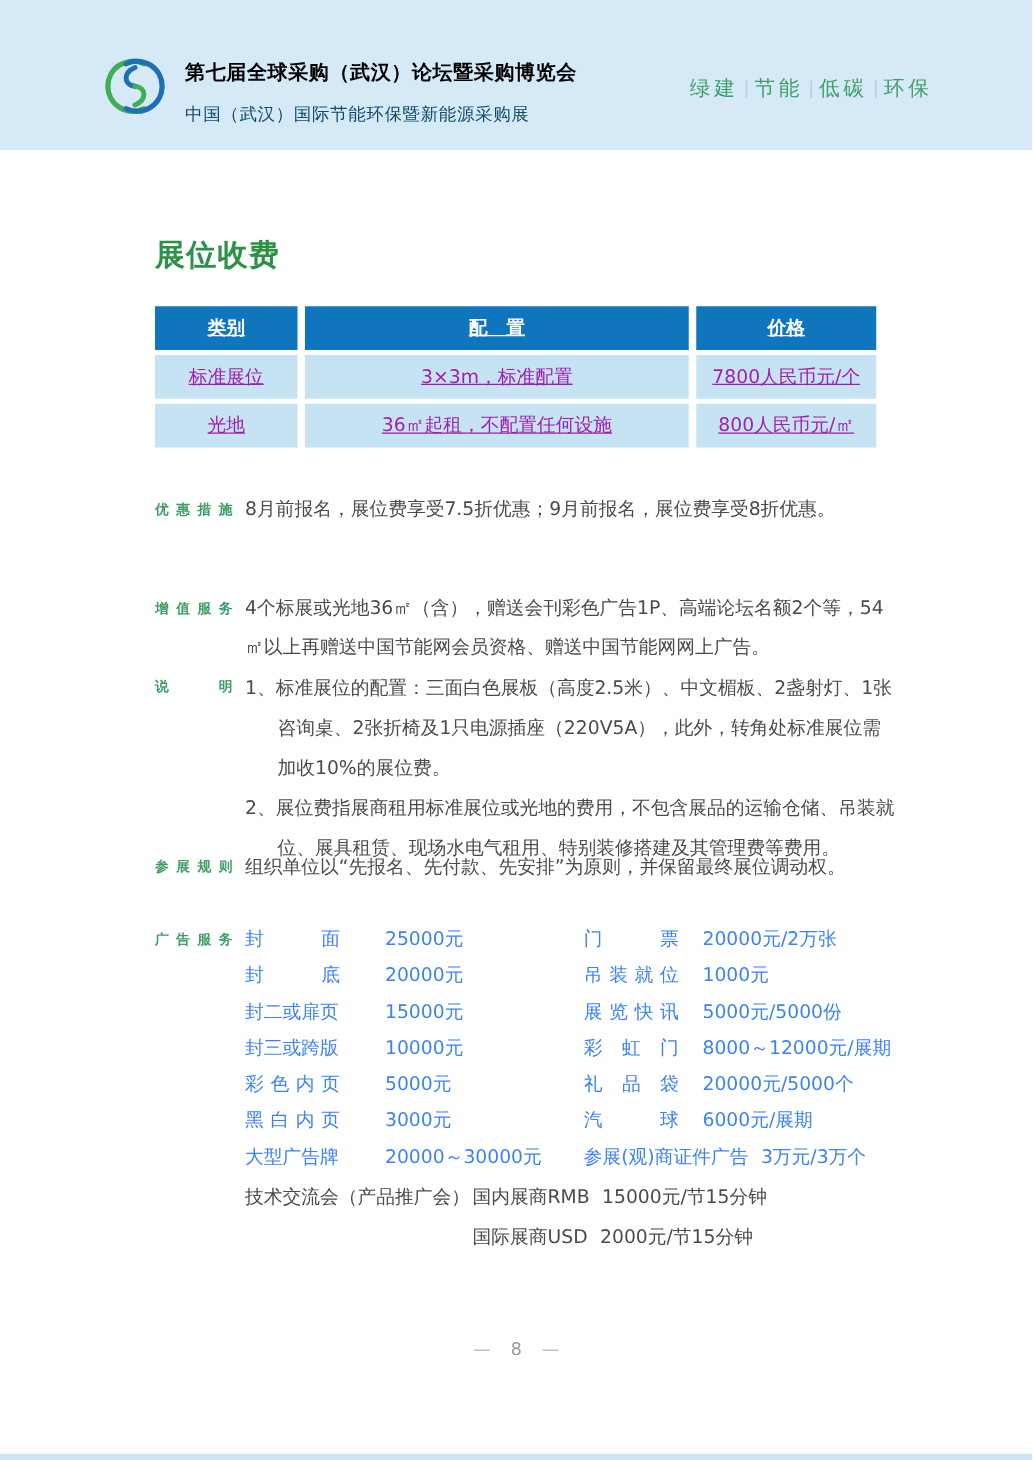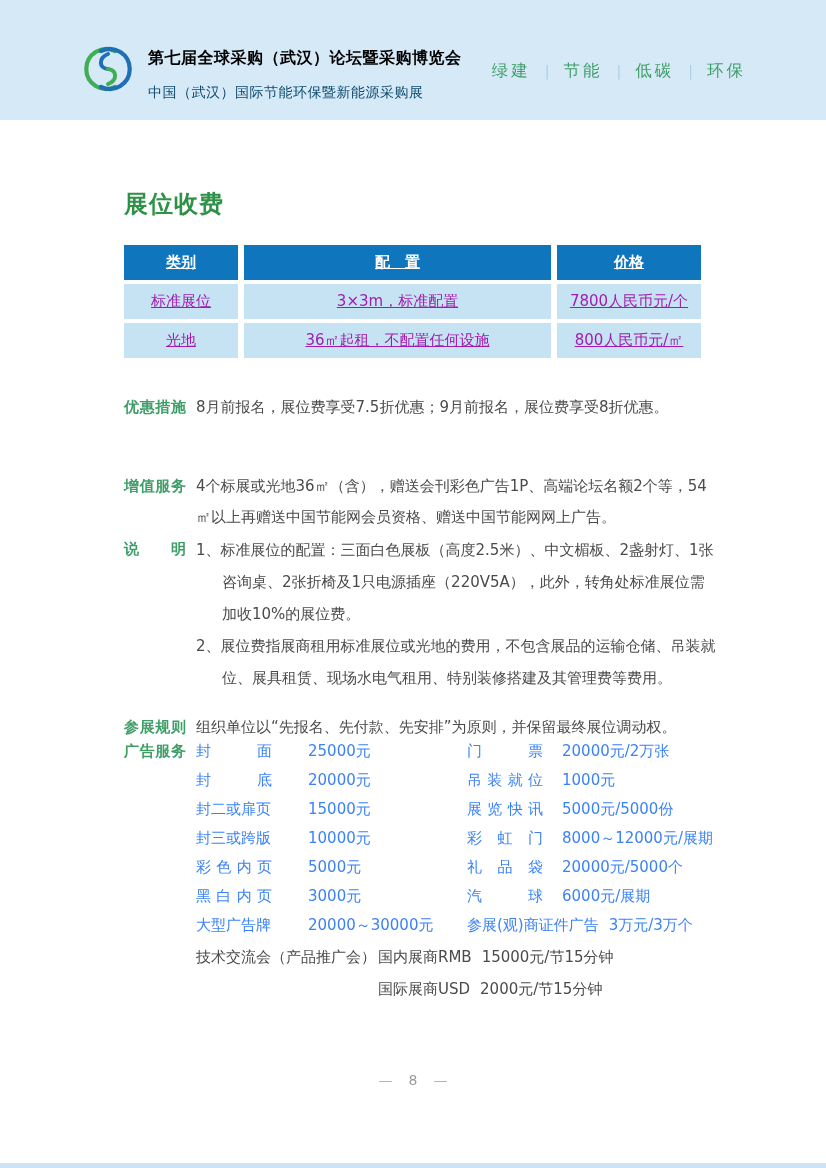--- a/index.html
+++ b/index.html
@@ -5,41 +5,41 @@
   html,body{margin:0;padding:0;background:#ffffff;}
   .page{position:relative;width:826px;height:1168px;background:#ffffff;overflow:hidden;
         font-family:"DejaVu Sans","Liberation Sans",sans-serif;}
 
   
   .header{position:absolute;top:0;left:0;width:826px;height:120px;background:#d6e9f7;}
   .logo{position:absolute;left:84px;top:45px;width:48px;height:48px;}
   .htitles{position:absolute;left:148px;top:48px;}
   .htitle{color:#000000;font-weight:bold;font-size:16px;letter-spacing:0.5px;line-height:20px;}
   .hsub{color:#0c4a6e;font-size:14px;letter-spacing:0.5px;line-height:20px;margin-top:14px;}
-  .htags{position:absolute;right:80px;top:60px;display:flex;align-items:center;gap:14px;
+  .htags{position:absolute;right:80px;top:60px;display:flex;align-items:center;gap:4px;
          color:#3f9e68;font-size:16.5px;letter-spacing:3px;}
   .htags .sep{color:#a9cfe6;letter-spacing:0;font-size:14px;}
 
   
   .page-title{position:absolute;left:124px;top:188px;font-size:24px;font-weight:bold;
               color:#2e9148;letter-spacing:1px;}
 
   
   .fee-table{position:absolute;left:124px;top:245px;width:577px;}
   .ft-row{display:flex;gap:6px;margin-bottom:4px;}
   .ft-cell{display:flex;align-items:center;justify-content:center;font-size:15px;height:35px;text-decoration:underline;}
   .c1{width:114px;flex:none;}
   .c2{flex:1;}
   .c3{width:144px;flex:none;}
   .ft-head .ft-cell{background:#0f76bd;color:#ffffff;font-weight:bold;}
   .ft-body .ft-cell{background:#c6e3f4;color:#a21caf;}
 
   
   .sec{position:absolute;left:124px;width:592px;display:flex;align-items:flex-start;}
-  .sec-label{width:62px;flex:none;color:#3f9e68;font-weight:bold;font-size:15px;line-height:31px;
+  .sec-label{width:62px;flex:none;color:#3f9e68;font-weight:bold;font-size:11px;line-height:31px;
              text-align:justify;text-align-last:justify;}
   .sec-body{margin-left:10px;width:520px;color:#4a4a4a;font-size:15px;line-height:31px;}
   .sec-body.lh32{line-height:32px;}
   .note-item{padding-left:26px;text-indent:-26px;}
 
   
   .ad-row{display:flex;line-height:29px;color:#3b82f6;font-size:15px;}
   .ad-c1{width:112px;flex:none;}
   .ad-p1{width:159px;flex:none;}
   .ad-c2{width:95px;flex:none;}
@@ -114,21 +114,21 @@
   </div>
 
   <div class="sec" style="top:534px;">
     <div class="sec-label">说明</div>
     <div class="sec-body lh32">
       <div class="note-item">1、标准展位的配置：三面白色展板（高度2.5米）、中文楣板、2盏射灯、1张咨询桌、2张折椅及1只电源插座（220V5A），此外，转角处标准展位需加收10%的展位费。</div>
       <div class="note-item">2、展位费指展商租用标准展位或光地的费用，不包含展品的运输仓储、吊装就位、展具租赁、现场水电气租用、特别装修搭建及其管理费等费用。</div>
     </div>
   </div>
 
-  <div class="sec" style="top:712px;">
+  <div class="sec" style="top:678px;">
     <div class="sec-label">参展规则</div>
     <div class="sec-body">组织单位以“先报名、先付款、先安排”为原则，并保留最终展位调动权。</div>
   </div>
 
   <div class="sec" style="top:737px;">
     <div class="sec-label" style="line-height:29px;">广告服务</div>
     <div class="sec-body" style="line-height:29px;">
 
       <div class="ad-row">
         <span class="ad-c1"><span class="jname">封面</span></span>

